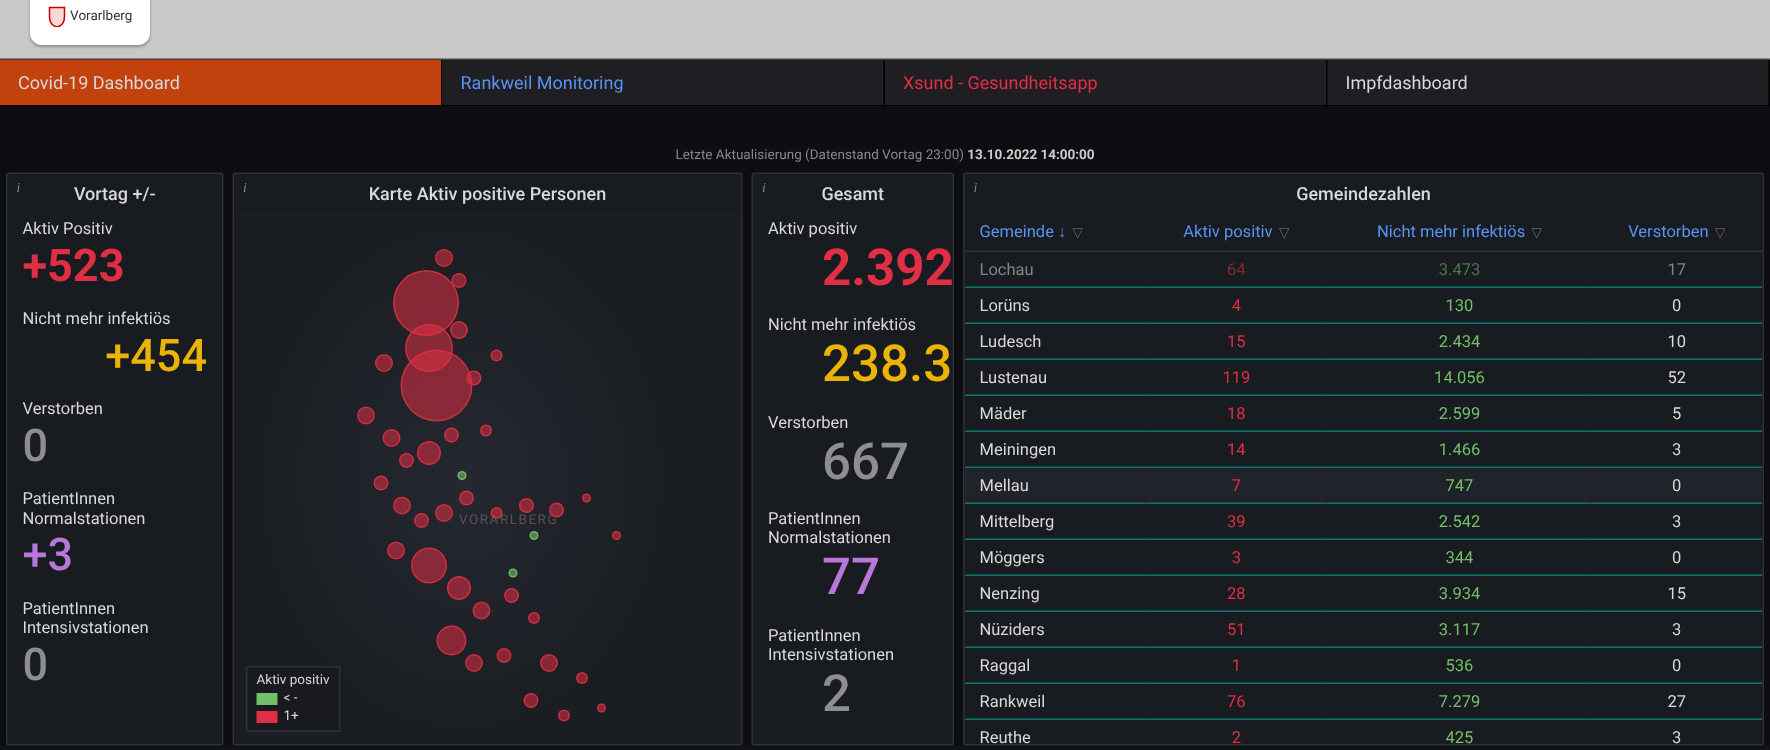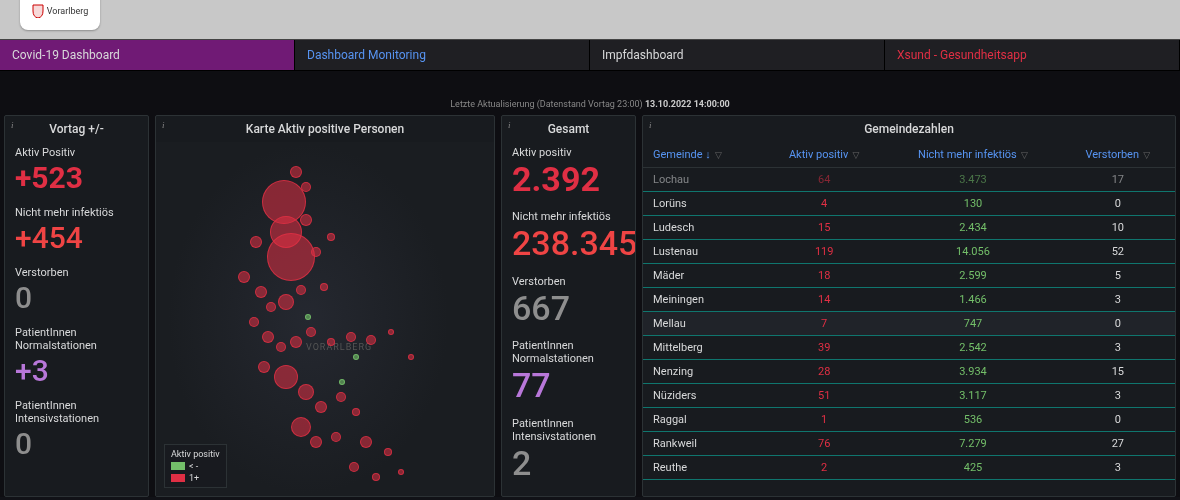--- a/index.html
+++ b/index.html
@@ -39,21 +39,21 @@
   background: #1f1f23;
   border-bottom: 1px solid #000;
 }
 .tab {
   flex: 1;
   padding: 8px 12px;
   font-size: 12px;
   cursor: pointer;
   border-right: 1px solid #000;
 }
-.tab.active { background: #701a75; color: #d8d9da; }
+.tab.active { background: #c2410c; color: #d8d9da; }
 .tab.link-blue { color: #5794f2; }
 .tab.link-red { color: #e02f44; }
 .tab.link-gray { color: #d8d9da; }
 .update-row {
   text-align: center;
   padding: 28px 0 6px;
   font-size: 9px;
   color: #888;
   background: #0e0e12;
 }
@@ -89,24 +89,24 @@
   font-weight: 500;
 }
 .col-vortag { width: 145px; }
 .col-karte { width: 340px; }
 .col-gesamt { width: 135px; }
 .col-table { flex: 1; }
 .stat-block { padding: 4px 10px 8px; }
 .stat-label { font-size: 11px; color: #d8d9da; margin-bottom: 2px; }
 .stat-value { font-size: 30px; font-weight: 500; line-height: 1.1; }
 .v-red { color: #e02f44; font-weight: bold; }
-.v-green { color: #ef4444; }
+.v-green { color: #eab308; text-align: right; }
 .v-gray { color: #8e8e8e; }
 .v-purple { color: #b877d9; }
-.big .stat-value { font-size: 34px; }
+.big .stat-value { font-size: 34px; margin-left: 36px; }
 .map-container {
   position: relative;
   width: 100%;
   height: calc(100% - 26px);
   background: #1a1d21;
   overflow: hidden;
 }
 .map-bg {
   position: absolute;
   inset: 0;
@@ -166,23 +166,23 @@
     <svg width="12" height="14" viewBox="0 0 12 14">
       <path d="M1 1 h10 v6 q0 6 -5 7 q-5 -1 -5 -7 z" fill="#fff" stroke="#c00" stroke-width="1"></path>
       <path d="M1 1 h10 v6 q0 6 -5 7 q-5 -1 -5 -7 z" fill="#c00" opacity="0.15"></path>
     </svg>
     <span>Vorarlberg</span>
   </div>
 </div>
 
 <div class="tabs" id="tabs">
     <div class="tab active">Covid-19 Dashboard</div>
-    <div class="tab link-blue">Dashboard Monitoring</div>
+    <div class="tab link-blue">Rankweil Monitoring</div>
+    <div class="tab link-red">Xsund - Gesundheitsapp</div>
     <div class="tab link-gray">Impfdashboard</div>
-    <div class="tab link-red">Xsund - Gesundheitsapp</div>
   </div>
 
 <div class="update-row">
   <span>Letzte Aktualisierung (Datenstand Vortag 23:00)</span> <b>13.10.2022 14:00:00</b>
 </div>
 
 <div class="panels">
 
   <div class="panel col-vortag">
     <span class="panel-info">i</span>
@@ -360,20 +360,26 @@
               <td class="r c-green">747</td>
               <td class="r">0</td>
             </tr>
             <tr>
               <td class="">Mittelberg</td>
               <td class="r c-red">39</td>
               <td class="r c-green">2.542</td>
               <td class="r">3</td>
             </tr>
             <tr>
+              <td class="">Möggers</td>
+              <td class="r c-red">3</td>
+              <td class="r c-green">344</td>
+              <td class="r">0</td>
+            </tr>
+            <tr>
               <td class="">Nenzing</td>
               <td class="r c-red">28</td>
               <td class="r c-green">3.934</td>
               <td class="r">15</td>
             </tr>
             <tr>
               <td class="">Nüziders</td>
               <td class="r c-red">51</td>
               <td class="r c-green">3.117</td>
               <td class="r">3</td>

